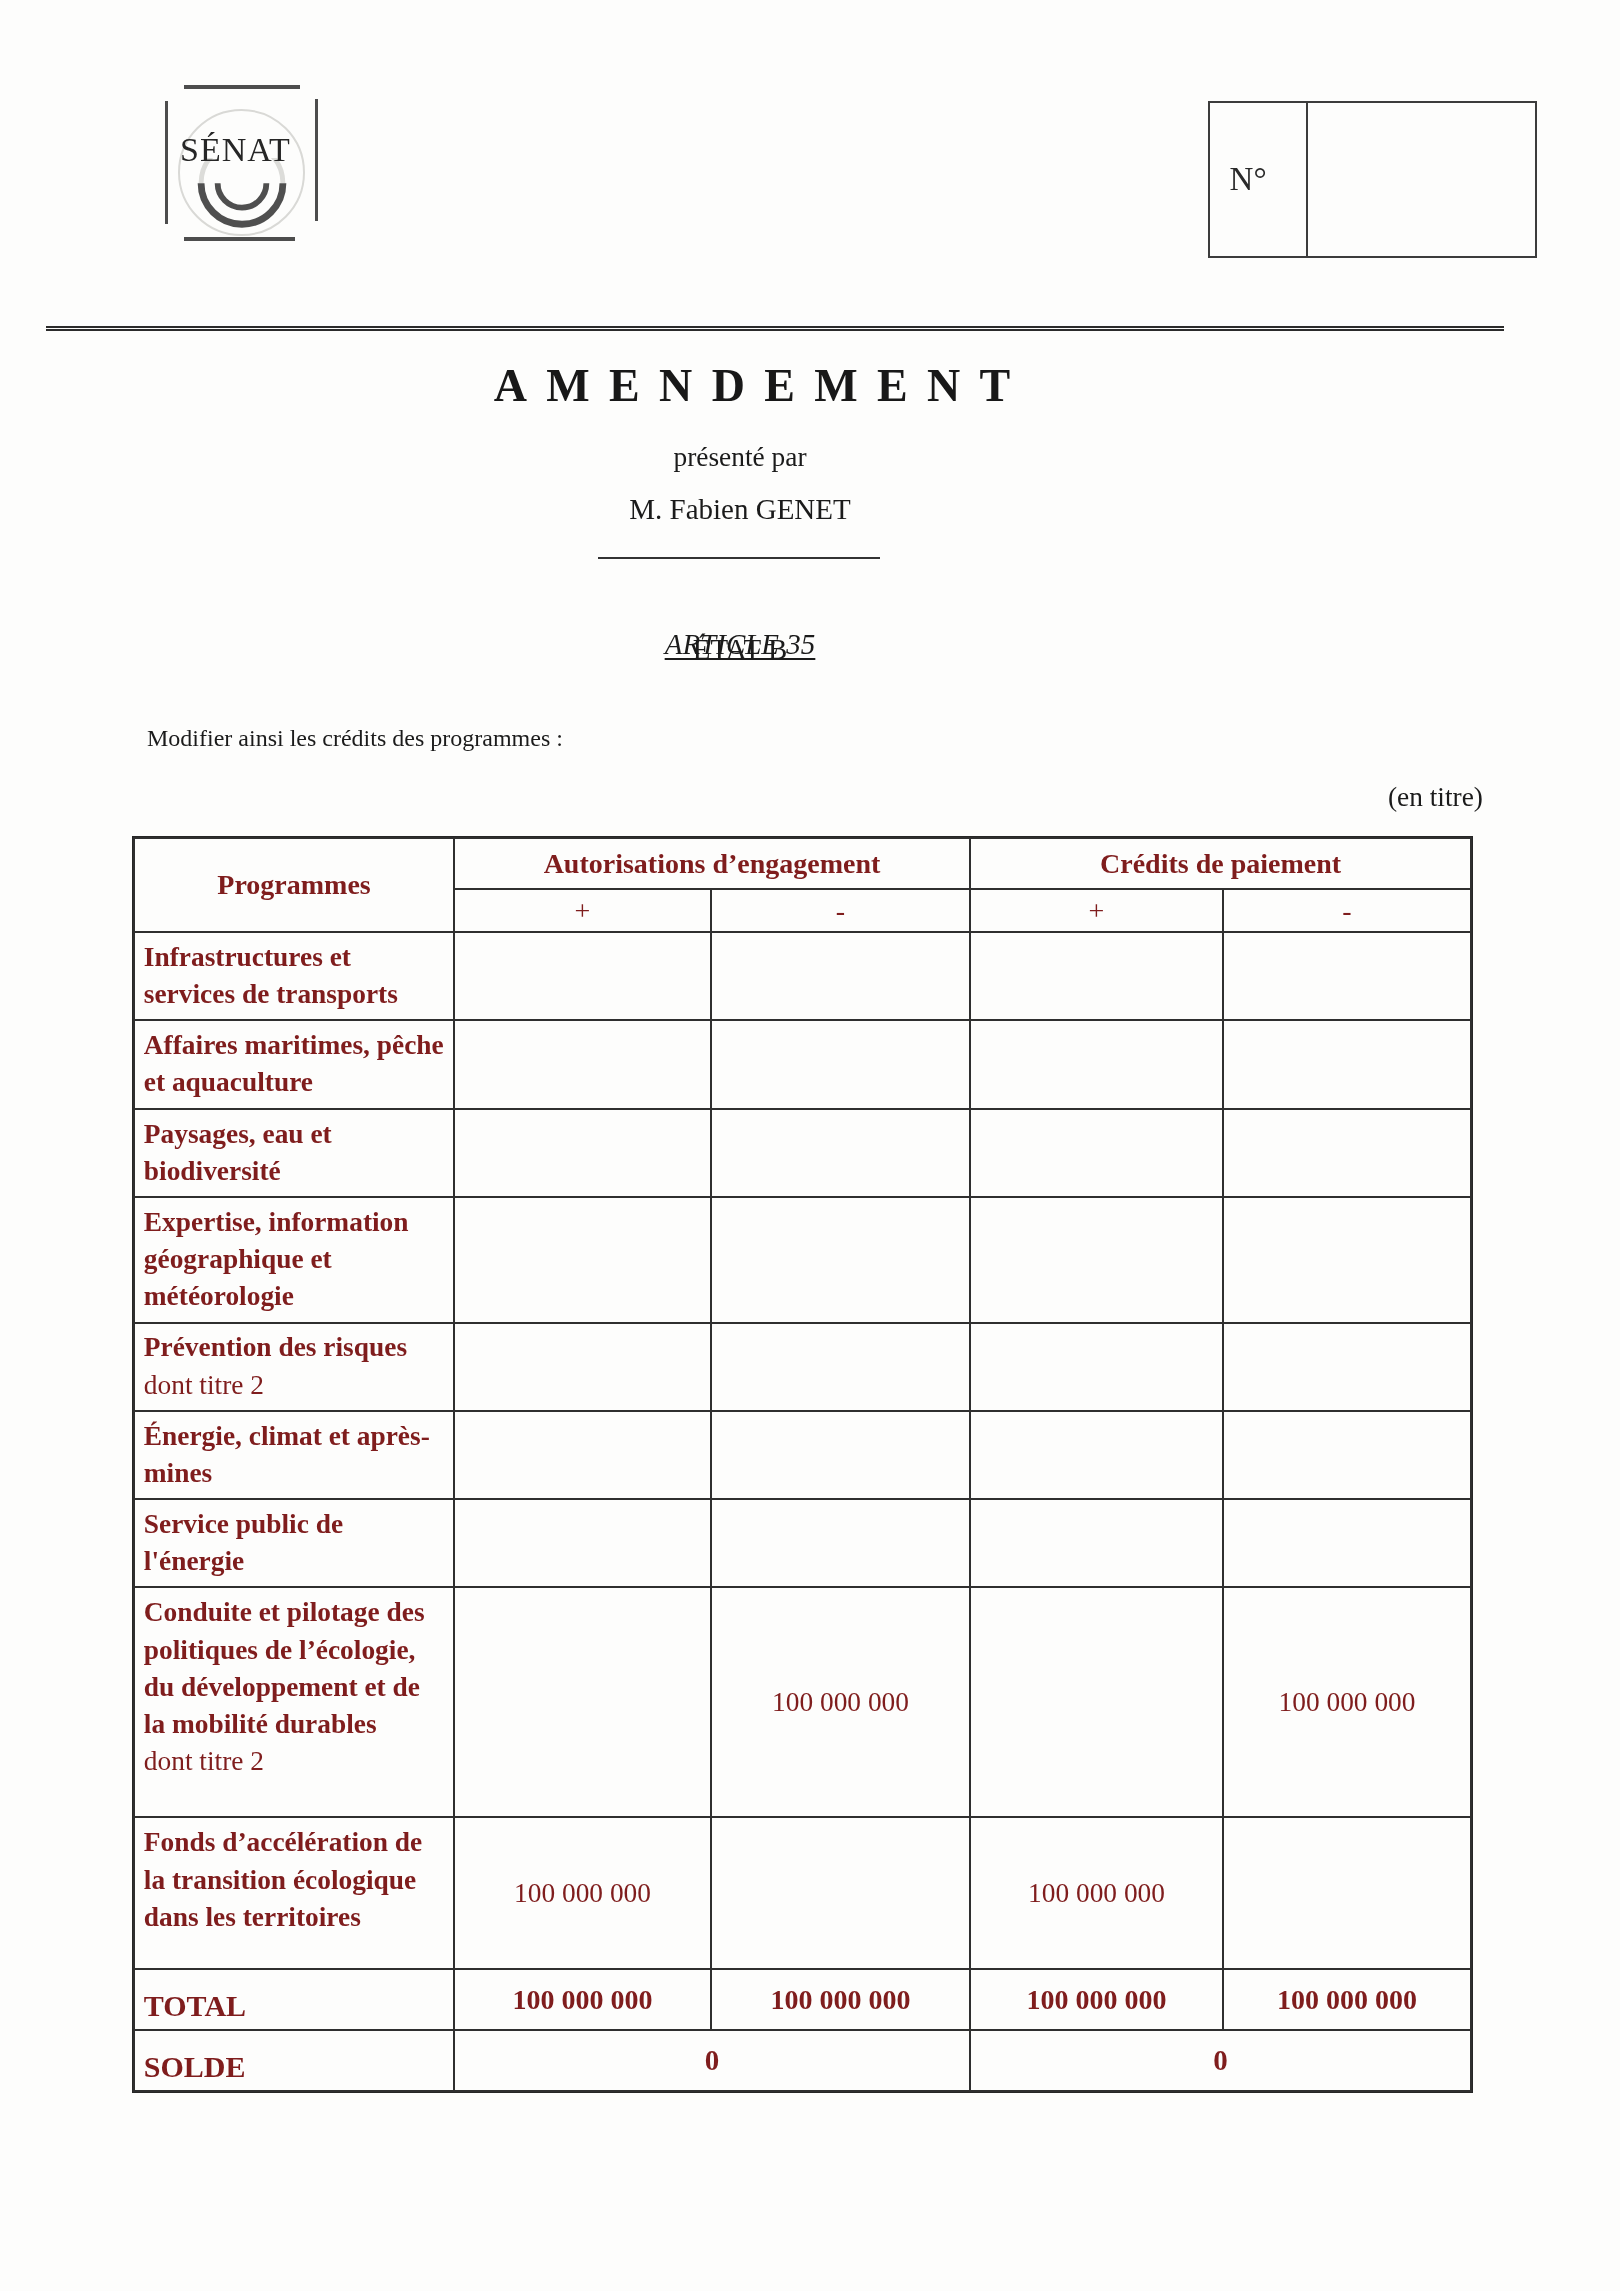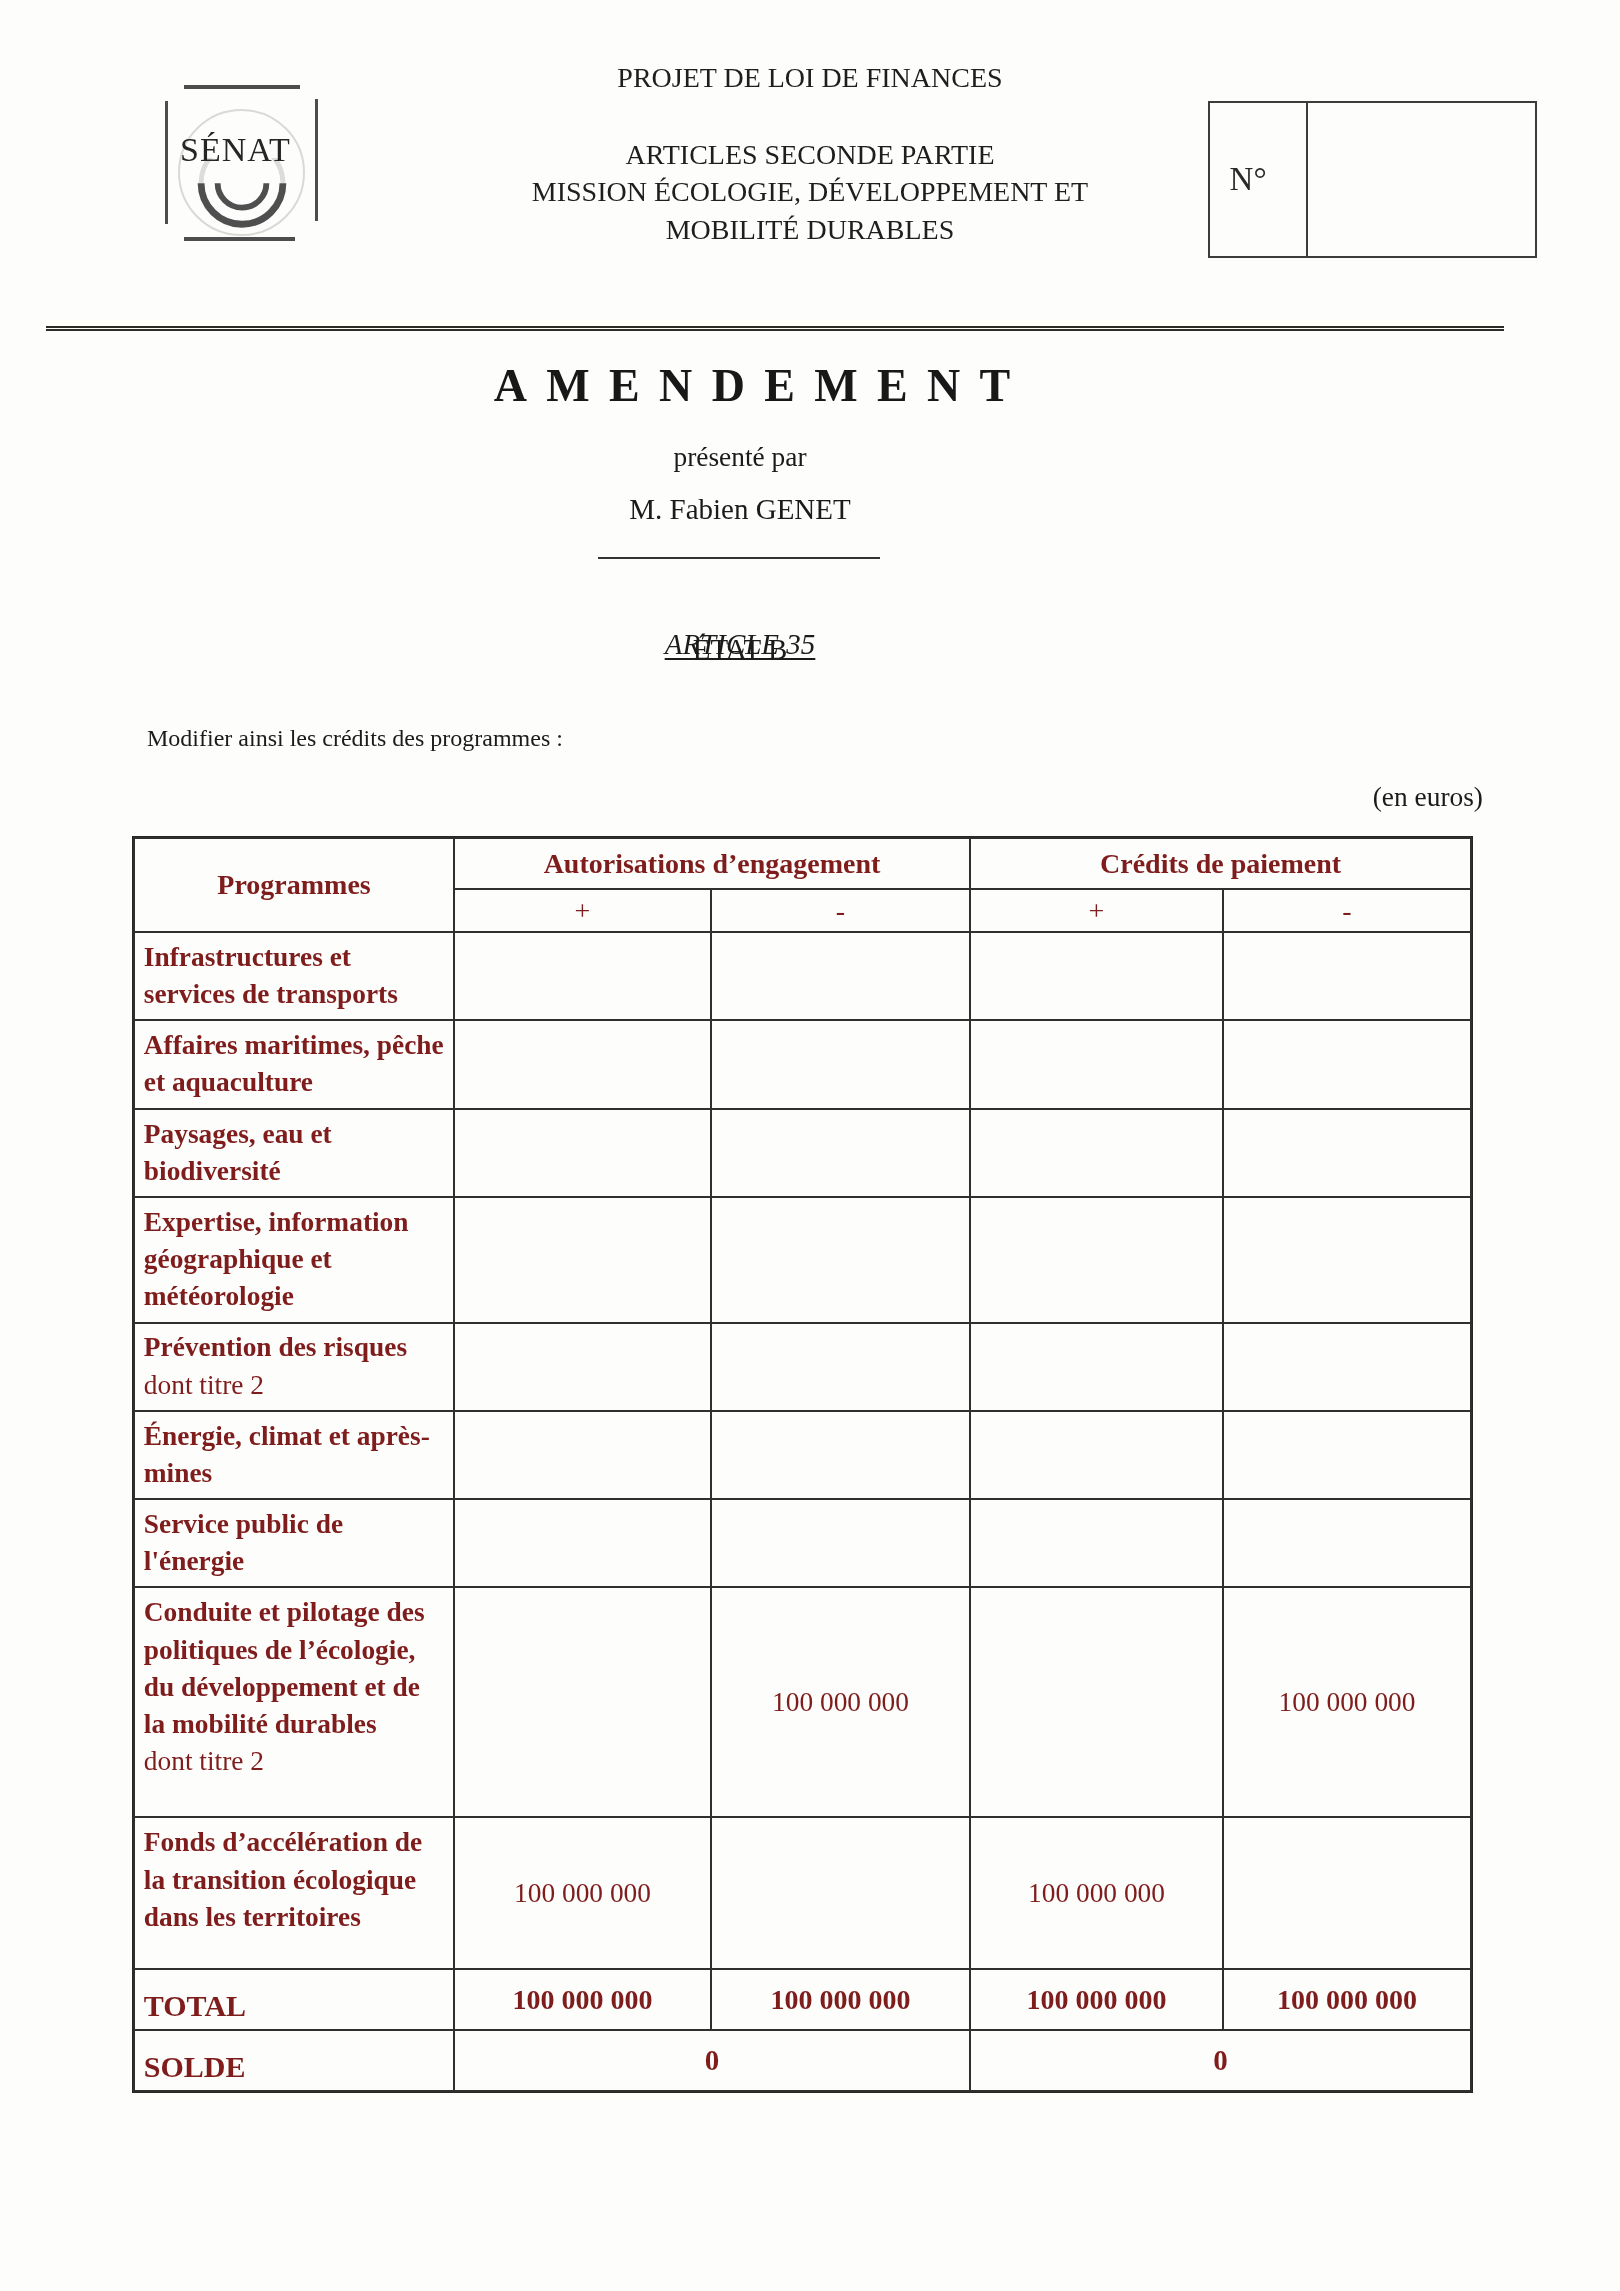--- a/index.html
+++ b/index.html
@@ -88,43 +88,37 @@
     <div class="logo-right-line"></div>
     <svg class="logo-arcs" width="118" height="76" viewBox="0 0 120 78">
       <path d="M 18 26 A 42 42 0 0 1 102 26" stroke="#dcdcd9" stroke-width="5" fill="none"></path>
       <path d="M 18 26 A 42 42 0 0 0 102 26" stroke="#4f4f4f" stroke-width="7" fill="none"></path>
       <path d="M 35 26 A 25 25 0 0 0 85 26" stroke="#4f4f4f" stroke-width="6" fill="none"></path>
     </svg>
     <div class="logo-text">SÉNAT</div>
     <div class="logo-bottom-line"></div>
   </div>
 
-  <div class="header-center">
-    <div class="header-doc-type">PROJET DE LOI DE FINANCES</div>
-    <div>ARTICLES SECONDE PARTIE</div>
-    <div>MISSION ÉCOLOGIE, DÉVELOPPEMENT ET</div>
-    <div>MOBILITÉ DURABLES</div>
-  </div>
 
   <div class="num-box">
     <div class="num-label-cell">N°</div>
     <div class="num-value-cell"></div>
   </div>
 
   <div class="double-rule"></div>
 
   <div class="centered t-amendement">AMENDEMENT</div>
   <div class="centered t-presente">présenté par</div>
   <div class="centered t-author">M. Fabien GENET</div>
   <div class="short-rule"></div>
   <div class="centered t-article">ARTICLE 35</div>
   <div class="centered t-etat">ÉTAT B</div>
 
   <div class="t-instruction">Modifier ainsi les crédits des programmes :</div>
-  <div class="t-euros">(en euros)</div>
+  <div class="t-euros">(en titre)</div>
 
   <table class="credits">
     <colgroup>
       <col style="width:320px">
         <col style="width:257px">
         <col style="width:259px">
       <col style="width:253px">
         <col style="width:248px">
     </colgroup>
     <tbody>

